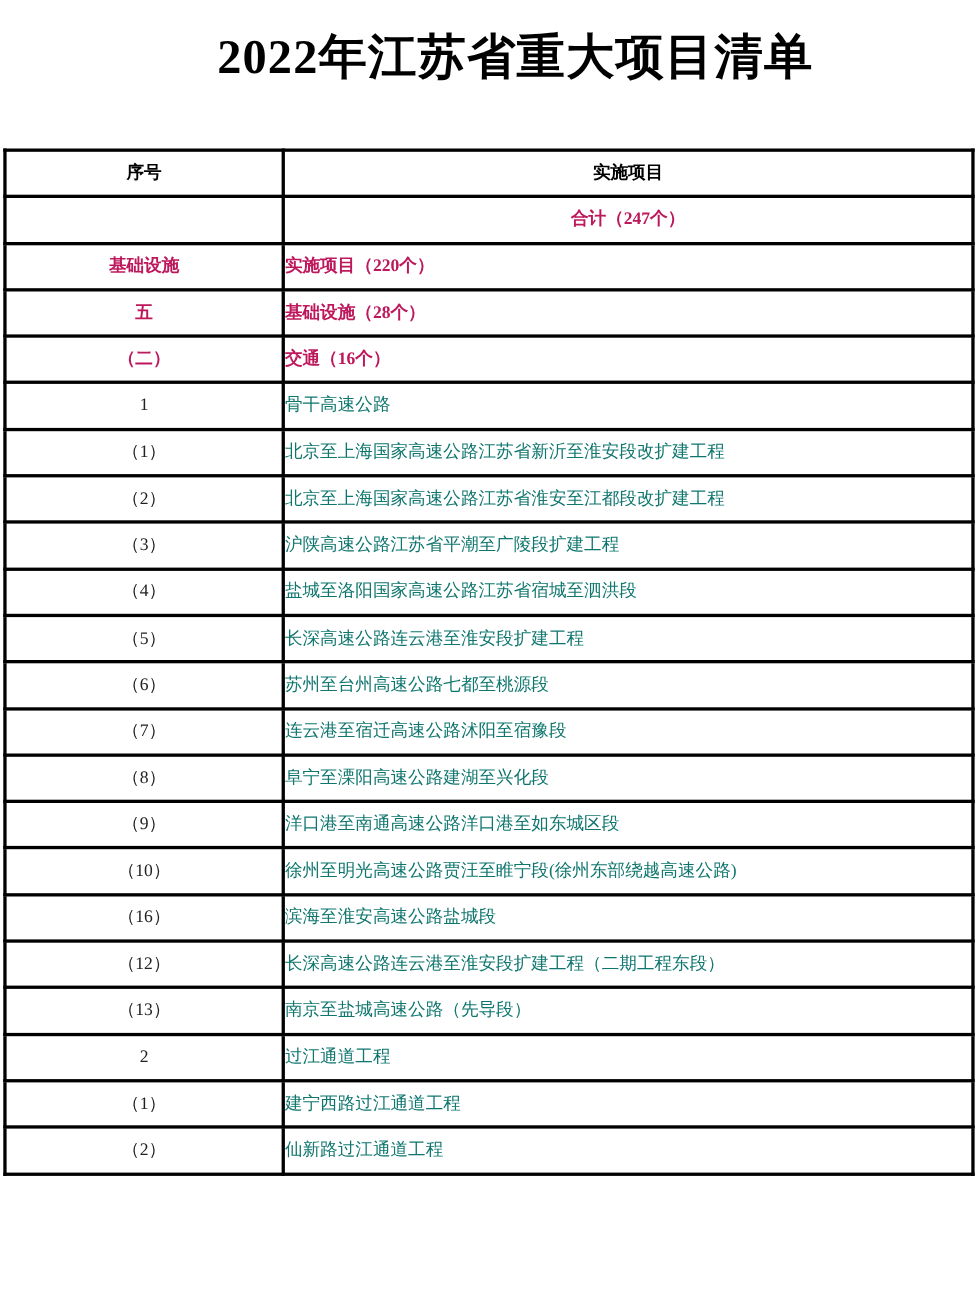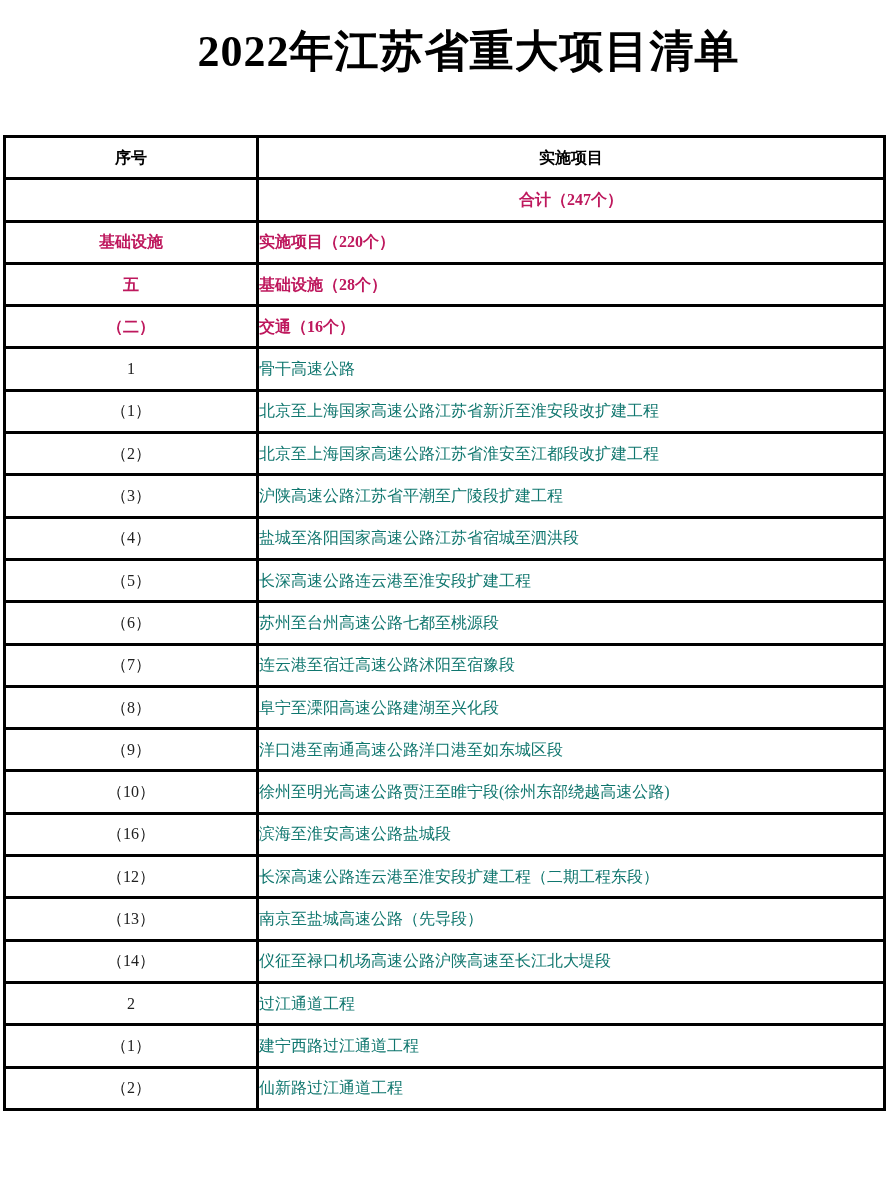--- a/index.html
+++ b/index.html
@@ -109,24 +109,20 @@
       </tr>
       <tr>
         <td class="num">（12）</td>
         <td class="name">长深高速公路连云港至淮安段扩建工程（二期工程东段）</td>
       </tr>
       <tr>
         <td class="num">（13）</td>
         <td class="name">南京至盐城高速公路（先导段）</td>
       </tr>
       <tr>
-        <td class="num">（14）</td>
-        <td class="name">仪征至禄口机场高速公路沪陕高速至长江北大堤段</td>
-      </tr>
-      <tr>
         <td class="num">2</td>
         <td class="name">过江通道工程</td>
       </tr>
       <tr>
         <td class="num">（1）</td>
         <td class="name">建宁西路过江通道工程</td>
       </tr>
       <tr>
         <td class="num">（2）</td>
         <td class="name">仙新路过江通道工程</td>

